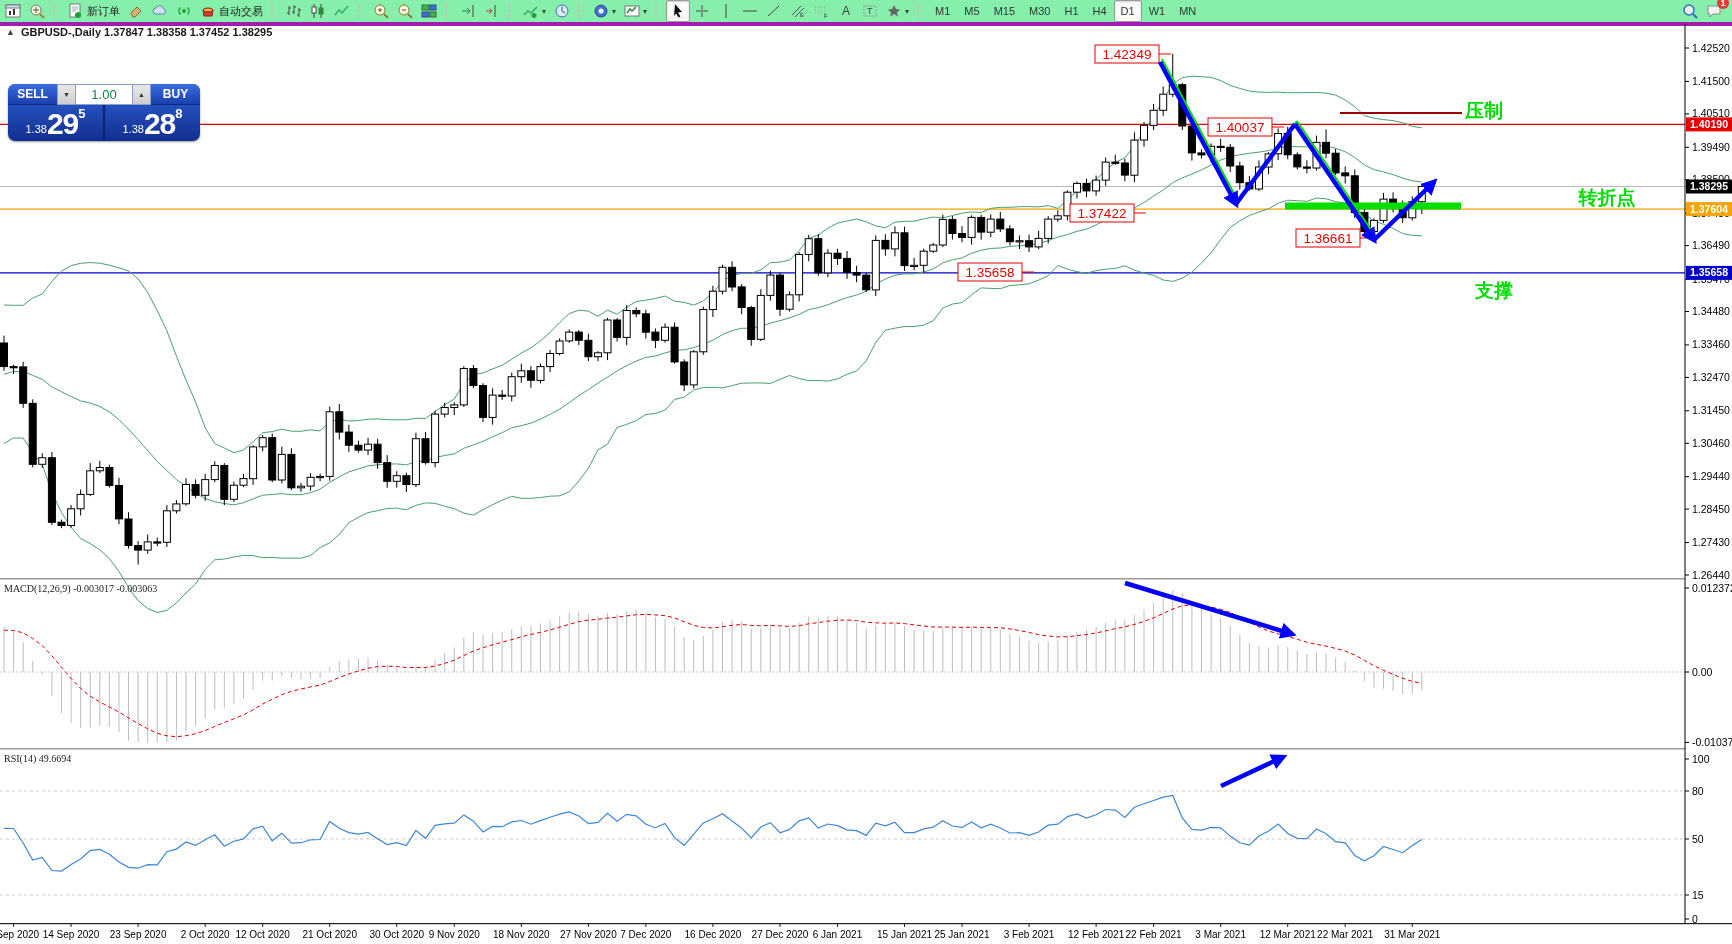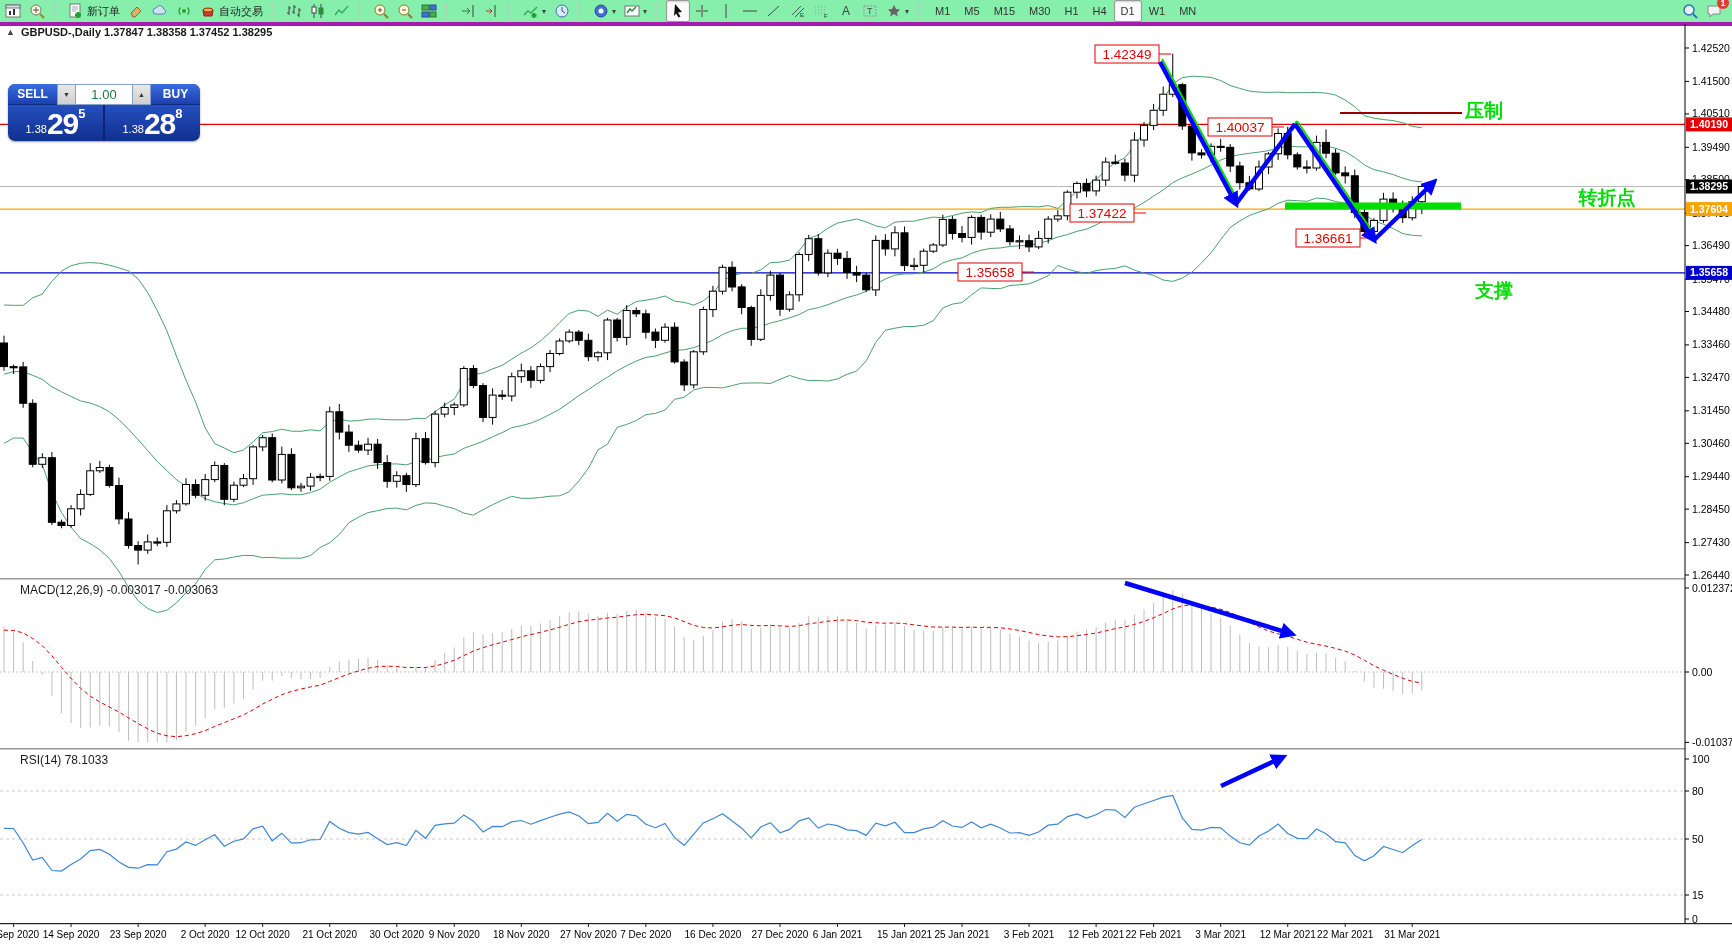--- a/index.html
+++ b/index.html
@@ -24,21 +24,21 @@
   .qp-side-btn{width:49px;display:flex;align-items:center;justify-content:center;font-size:12px;font-weight:bold;color:#fff;background:linear-gradient(#3a6ee0,#1b3fae);border-bottom:1px solid #0d2a7c;cursor:pointer;}
   .qp-spin{width:17px;display:flex;align-items:center;justify-content:center;background:linear-gradient(#e8e8e8,#cfcfcf);border:1px solid #8aa0c8;font-size:7px;color:#333;cursor:pointer;}
   #qp-volume{flex:1;background:#fff;color:#15803d;font-size:13px;display:flex;align-items:center;justify-content:center;border-top:1px solid #8aa0c8;border-bottom:1px solid #8aa0c8;}
   #qp-row2{display:flex;height:36px;}
   .qp-price{flex:1;display:flex;align-items:flex-end;justify-content:center;padding-bottom:3px;}
   .qp-price .small{font-size:11px;font-weight:normal;margin-bottom:3px;}
   .qp-price .big{font-size:30px;font-weight:bold;line-height:28px;letter-spacing:-1px;text-align:center;}
   .qp-price .sup{font-size:13px;font-weight:bold;align-self:flex-start;margin-top:1px;}
   #qp-div{width:2px;background:#0c2470;}
   
-  .pane-header{position:absolute;left:20px;font-size:12px;color:#1a1a1a;}
+  .pane-header{position:absolute;left:4px;font-size:10px;color:#1a1a1a;font-family:Liberation Serif, serif;}
   svg text{font-family:"Liberation Sans",sans-serif;}
 </style>
 </head>
 <body>
 <div id="app">
 
 <div id="toolbar">
       <div class="tb-group">
         <div class="tb-btn">
           <svg width="16" height="16" viewBox="0 0 16 16">
@@ -898,15 +898,15 @@
     <div id="qp-div"></div>
     <div class="qp-price">
       <span class="small">1.38</span>
       <span class="big">28</span>
       <span class="sup">8</span>
     </div>
   </div>
 </div>
 
 <div class="pane-header" style="top:583px">MACD(12,26,9) -0.003017 -0.003063</div>
-<div class="pane-header" style="top:753px">RSI(14) 78.1033</div>
+<div class="pane-header" style="top:753px">RSI(14) 49.6694</div>
 
 </div>
 
 </body></html>

